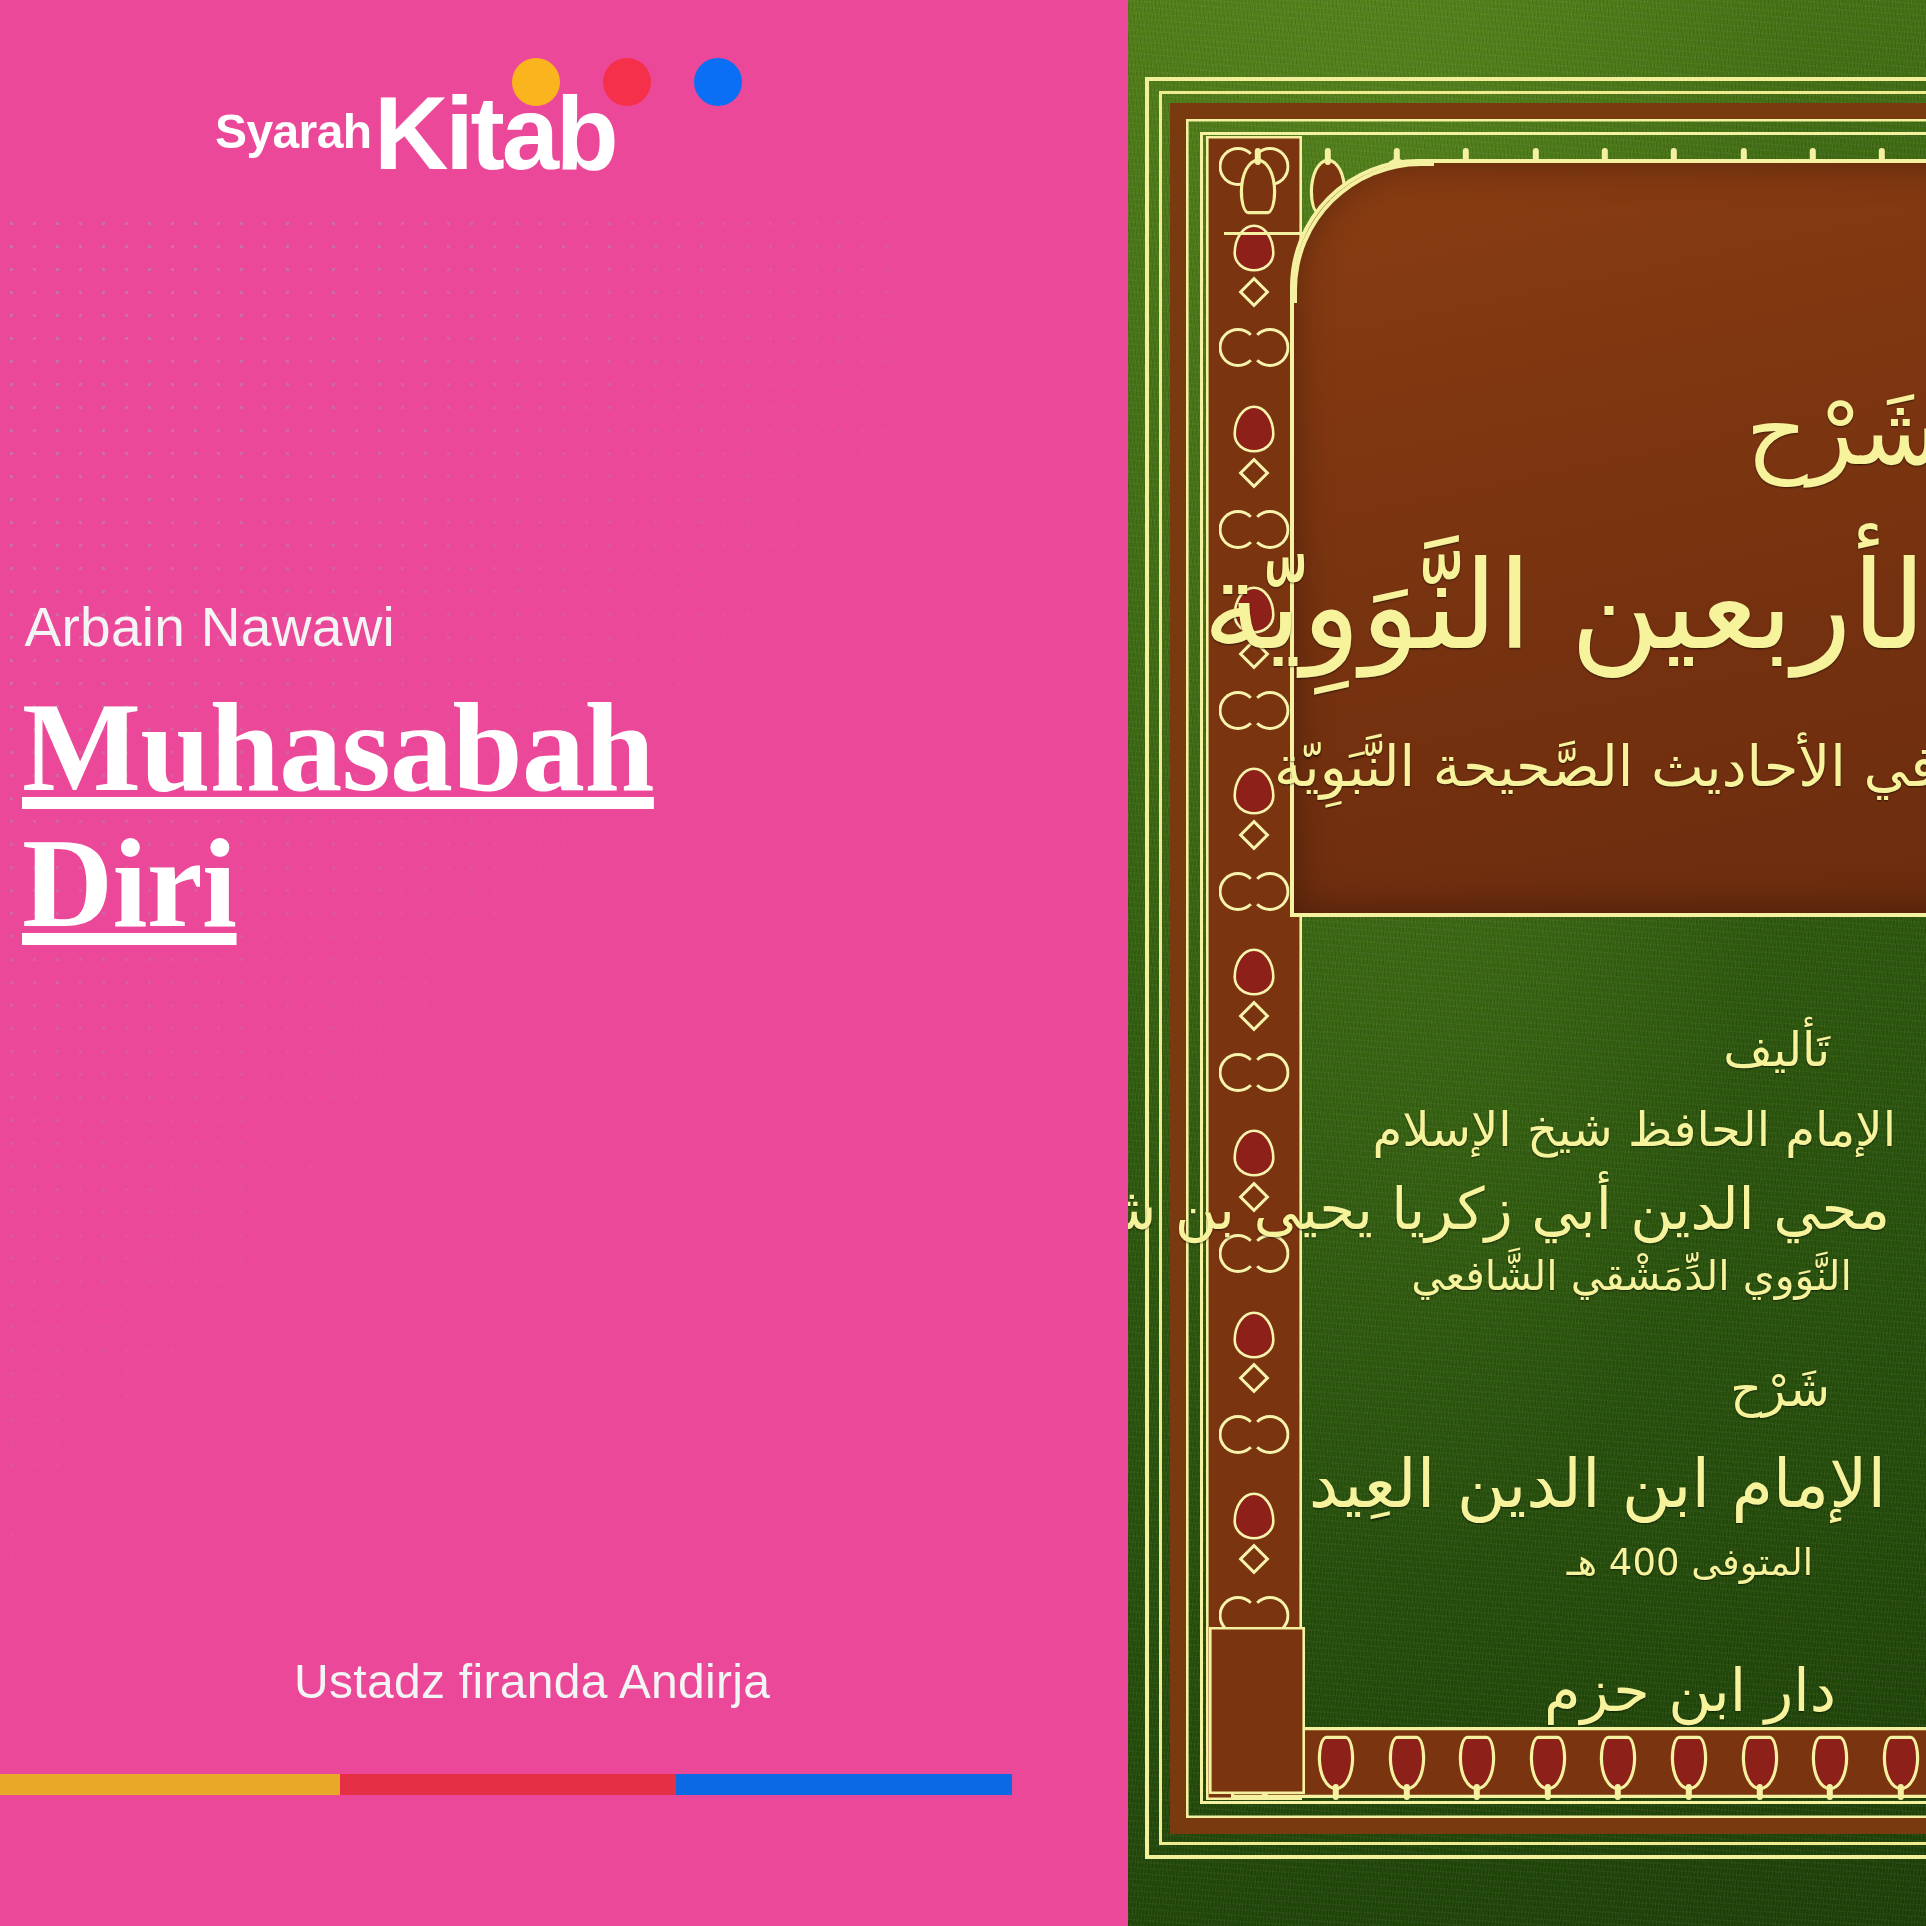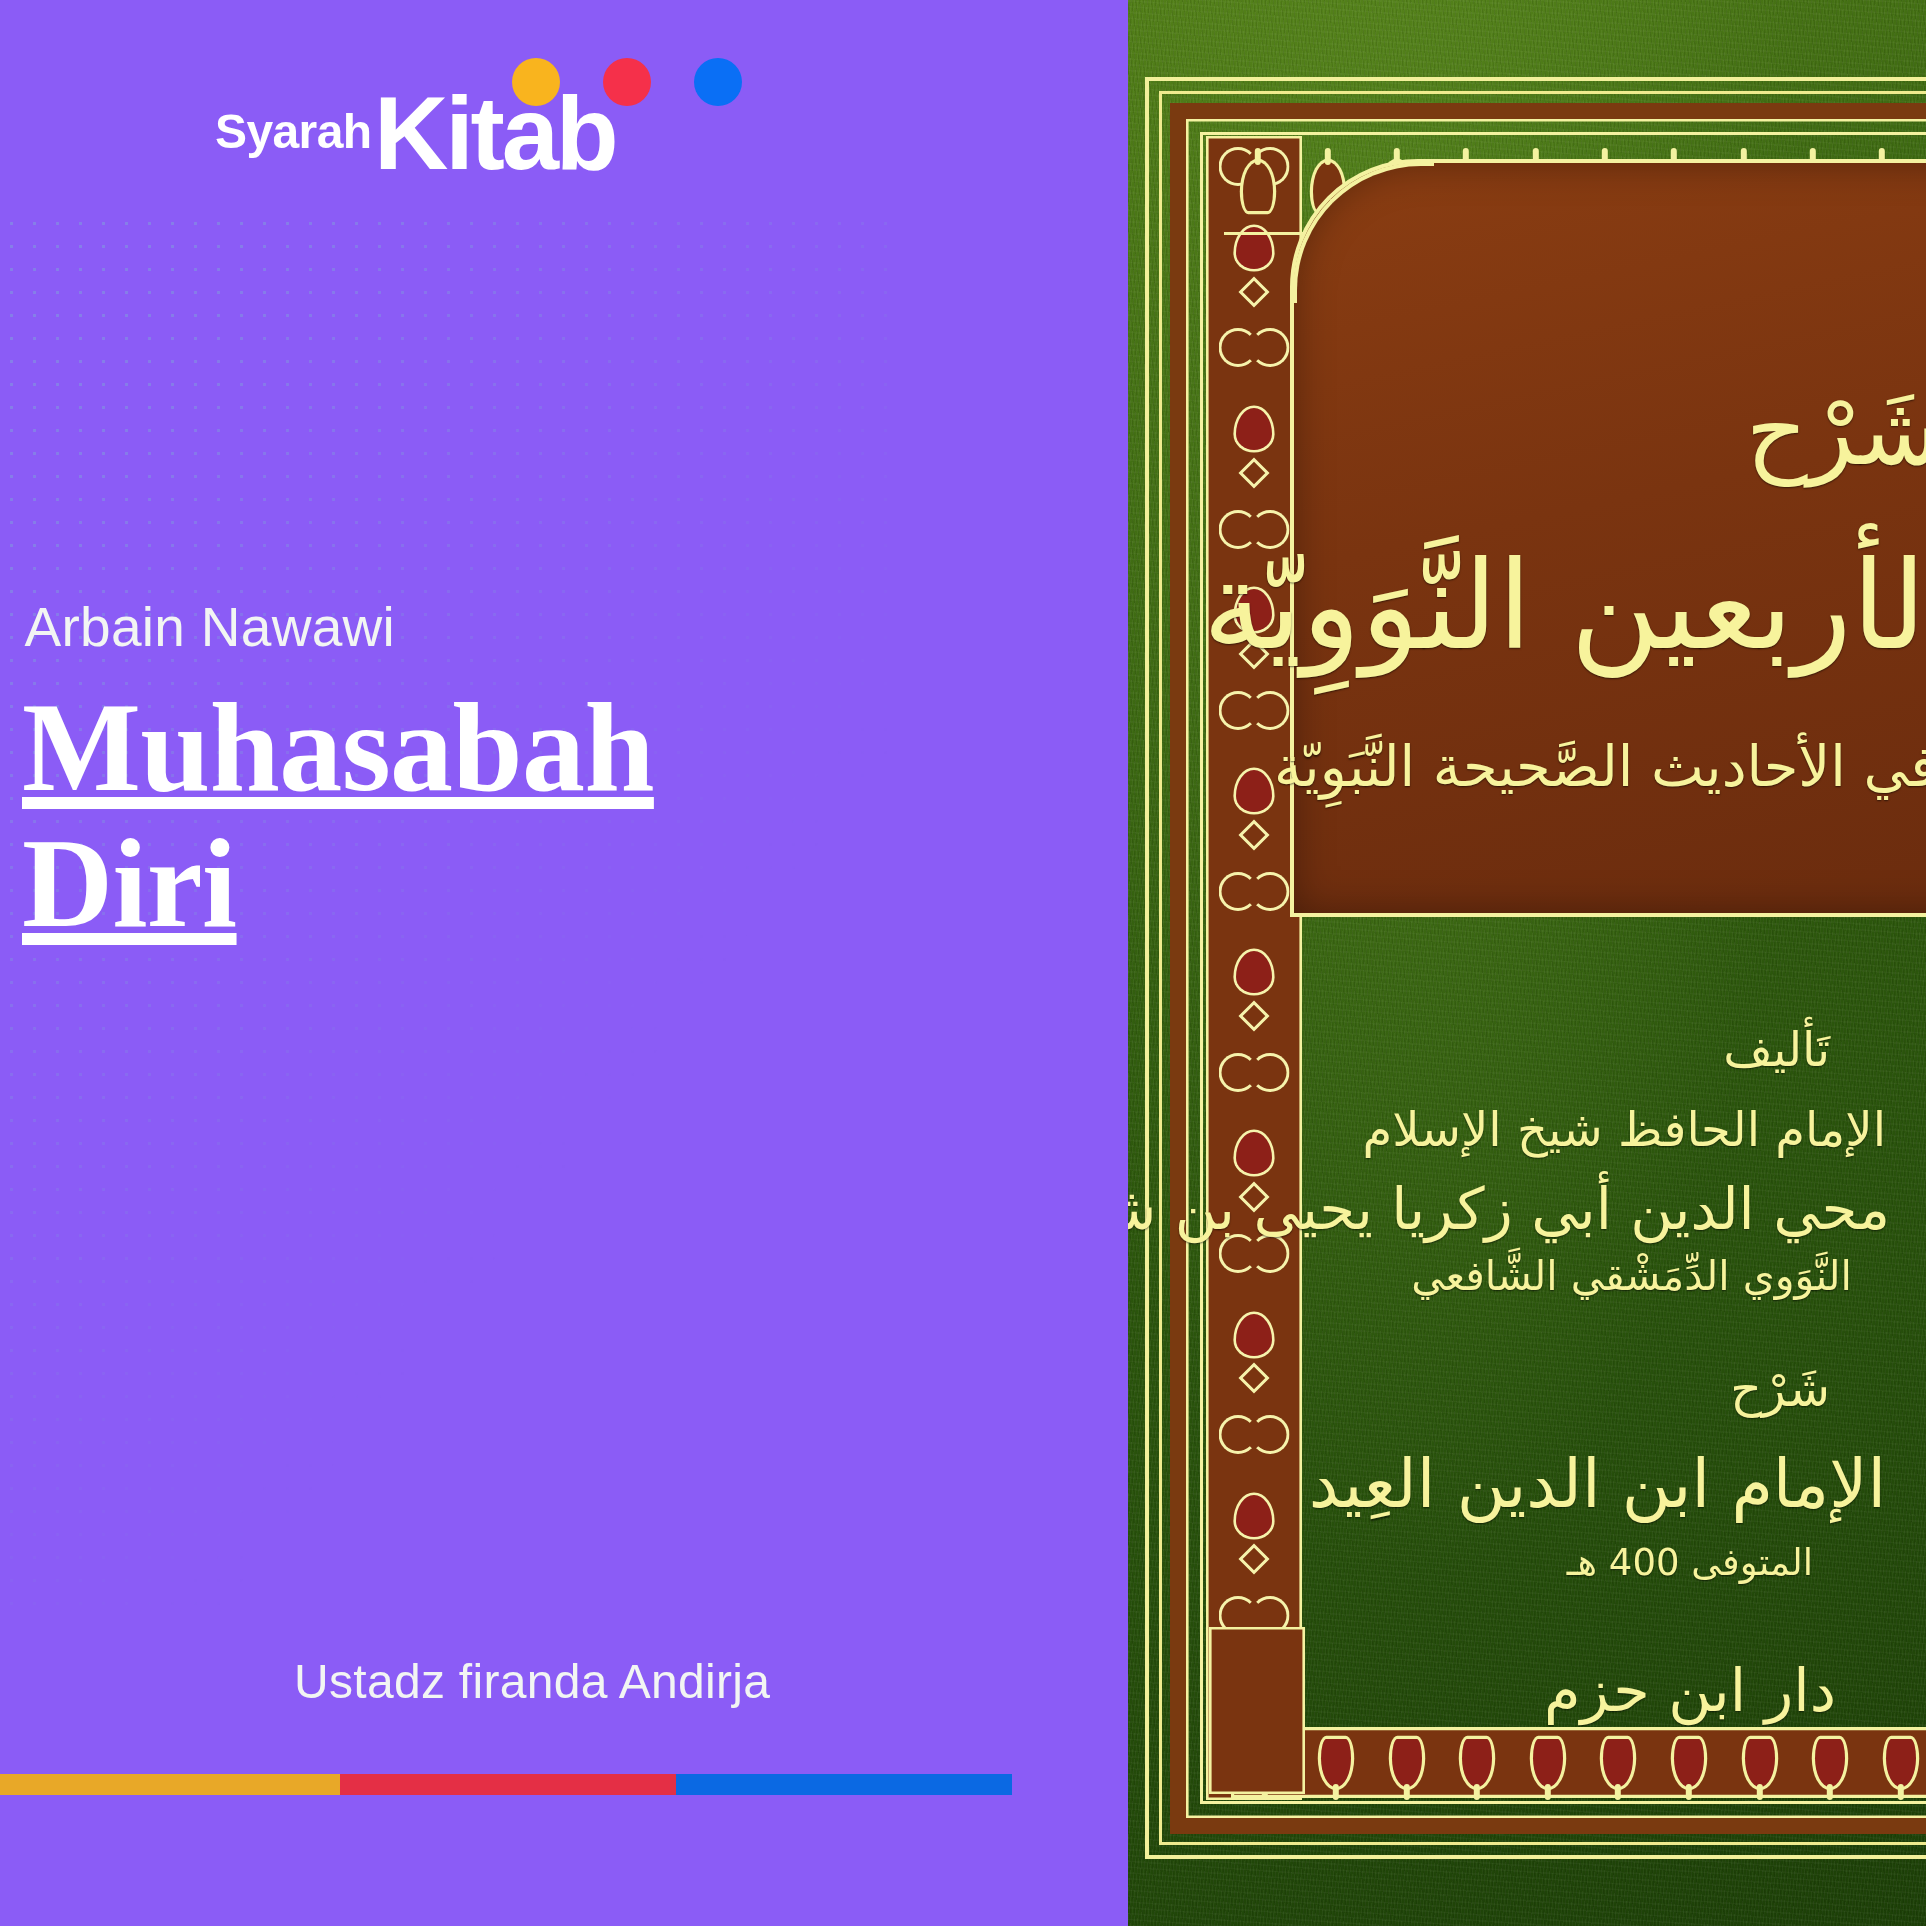--- a/index.html
+++ b/index.html
@@ -7,21 +7,21 @@
   body { font-family:"Liberation Sans", sans-serif; }
 
   .canvas {
     position:relative; width:1926px; height:1926px;
     background:#04120f; overflow:hidden;
   }
 
   
   .left-panel {
     position:absolute; left:0; top:0; width:1128px; height:1926px;
-    background:#8b5cf6; overflow:hidden;
+    background:#ec4899; overflow:hidden;
   }
   .dot-texture {
     position:absolute; left:0; top:212px; width:899px; height:1412px;
     background-image: radial-gradient(circle, rgba(120,210,200,0.30) 1.7px, transparent 1.8px);
     background-size: 23px 23px;
     -webkit-mask-image: linear-gradient(128deg, rgba(0,0,0,1) 0%, rgba(0,0,0,0.95) 14%, rgba(0,0,0,0.55) 34%, rgba(0,0,0,0.18) 52%, rgba(0,0,0,0) 66%);
     mask-image: linear-gradient(128deg, rgba(0,0,0,1) 0%, rgba(0,0,0,0.95) 14%, rgba(0,0,0,0.55) 34%, rgba(0,0,0,0.18) 52%, rgba(0,0,0,0) 66%);
     pointer-events:none;
   }
 
@@ -182,21 +182,21 @@
     position:absolute; color:#f7f39c; direction:rtl;
     font-family:"DejaVu Sans", sans-serif; font-weight:400;
     text-shadow: 0 1.3px 1.9px rgba(0,0,0,0.55);
     white-space:nowrap;
   }
   .ar-shrh   { right:58px;  top:212px;  font-size:96px; letter-spacing:1.3px; }
   .ar-title  { right:39px;  top:372px;  font-size:122px; letter-spacing:-2.6px; }
   .ar-sub    { right:62px;  top:571px;  font-size:56px; }
 
   .ar-taklif { right:96px; top:1021px; font-size:48px; }
-  .ar-auth1  { right:40px;  top:1101px; font-size:48px; }
+  .ar-auth1  { right:30px;  top:1101px; font-size:48px; }
   .ar-auth2  { right:36px;  top:1175px; font-size:58px; }
   .ar-auth3  { right:74px; top:1252px; font-size:41px; }
   .ar-sharh2 { right:96px; top:1361px; font-size:49px; }
   .ar-commt  { right:40px;  top:1445px; font-size:67px; }
   .ar-died   { right:113px; top:1541px; font-size:37px; }
   .ar-pub    { right:90px; top:1656px; font-size:59px; }
 
   
   .bottom-band {
     position:absolute; left:103px; right:-90px; bottom:128px; height:71px;

